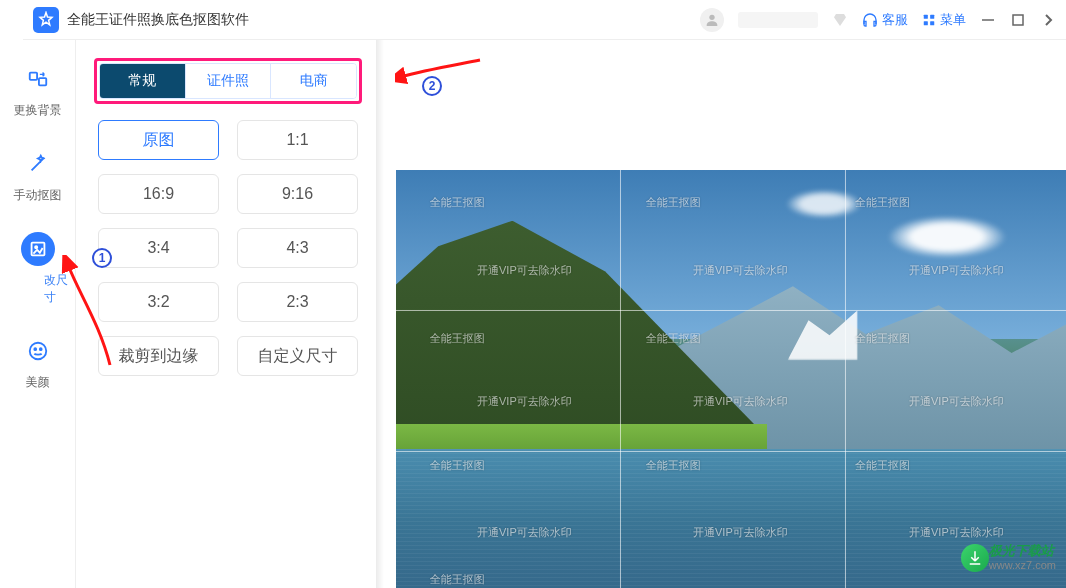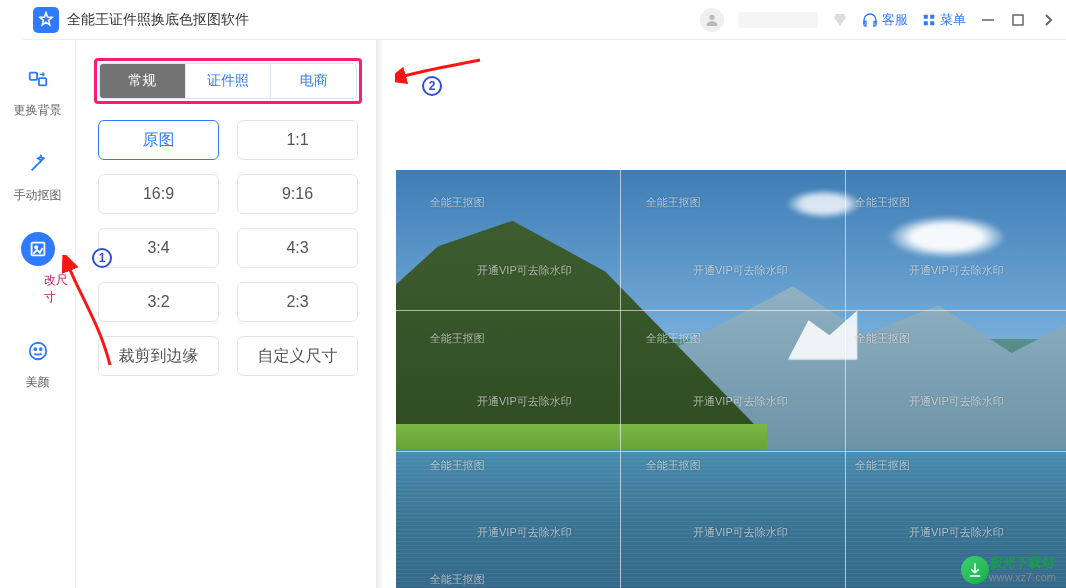--- a/index.html
+++ b/index.html
@@ -25,28 +25,28 @@
 .main { display: flex; height: 548px; }
 
 
 .sidebar { width: 76px; border-right: 1px solid #eee; padding-top: 22px; display: flex; flex-direction: column; align-items: center; gap: 28px; }
 .sb-item { display: flex; flex-direction: column; align-items: center; gap: 6px; cursor: pointer; }
 .sb-icon { width: 34px; height: 34px; border-radius: 50%; display: flex; align-items: center; justify-content: center; }
 .sb-icon.plain { background: transparent; }
 .sb-icon.active { background: #2e7bff; }
 .sb-icon svg { width: 22px; height: 22px; }
 .sb-item span { font-size: 12px; color: #666; }
-.sb-item.active span { color: #be185d; margin-left: 44px; }
+.sb-item.active span { color: #3b82f6; margin-left: 44px; }
 
 
 .left-panel { width: 300px; padding: 18px 8px 0 12px; position: relative; }
 .tabbar-wrap { border: 3px solid #ff1a7a; border-radius: 4px; padding: 2px; margin: 0 6px 16px 6px; position: relative; }
 .tabbar { display: flex; border: 1px solid #d9e6ff; border-radius: 4px; overflow: hidden; }
 .tab { flex: 1; height: 34px; display: flex; align-items: center; justify-content: center; font-size: 14px; color: #2e7bff; background: #fff; cursor: pointer; }
-.tab.active { background: #737373; color: #fff; }
+.tab.active { background: #0c4a6e; color: #fff; }
 .tab + .tab { border-left: 1px solid #d9e6ff; }
 
 .size-grid { display: grid; grid-template-columns: 1fr 1fr; gap: 14px 18px; padding: 0 10px; }
 .size-btn { height: 40px; border: 1px solid #e5e5e5; border-radius: 6px; background: #fff; display: flex; align-items: center; justify-content: center; font-size: 16px; color: #555; cursor: pointer; }
 .size-btn.selected { border-color: #2e7bff; color: #2e7bff; }
 
 
 .canvas-area { flex: 1; background: #fff; position: relative; }
 .canvas-shadow-left { position: absolute; left: 0; top: 0; bottom: 0; width: 8px; background: linear-gradient(to right, rgba(0,0,0,0.08), transparent); }
 
@@ -68,21 +68,21 @@
 
 
 .wm { position: absolute; inset: 0; font-size: 11px; color: rgba(255,255,255,0.6); pointer-events: none; }
 .wm span { position: absolute; white-space: nowrap; text-shadow: 0 0 2px rgba(0,0,0,0.3); }
 
 
 .anno-badge { position: absolute; width: 20px; height: 20px; border-radius: 50%; background: #fff; border: 2px solid #2e4fd9; color: #2e4fd9; font-size: 12px; font-weight: bold; display: flex; align-items: center; justify-content: center; z-index: 50; }
 .arrow { position: absolute; z-index: 40; pointer-events: none; }
 
 
-.site-wm { position: absolute; right: 10px; bottom: 4px; display: flex; align-items: center; gap: 0; z-index: 60; }
+.site-wm { position: absolute; right: 10px; bottom: 16px; display: flex; align-items: center; gap: 0; z-index: 60; }
 .site-wm-logo { width: 28px; height: 28px; border-radius: 50%; background: linear-gradient(135deg, #3bd46c, #1aa94d); display: flex; align-items: center; justify-content: center; }
 .site-wm-logo svg { width: 18px; height: 18px; }
 .site-wm-text { display: flex; flex-direction: column; font-size: 11px; line-height: 1.2; }
 .site-wm-text .t { color: #1a9c4a; font-weight: bold; font-size: 13px; font-style: italic; }
 .site-wm-text .u { color: #888; }
 </style>
 </head>
 <body>
 
 <div class="titlebar">

